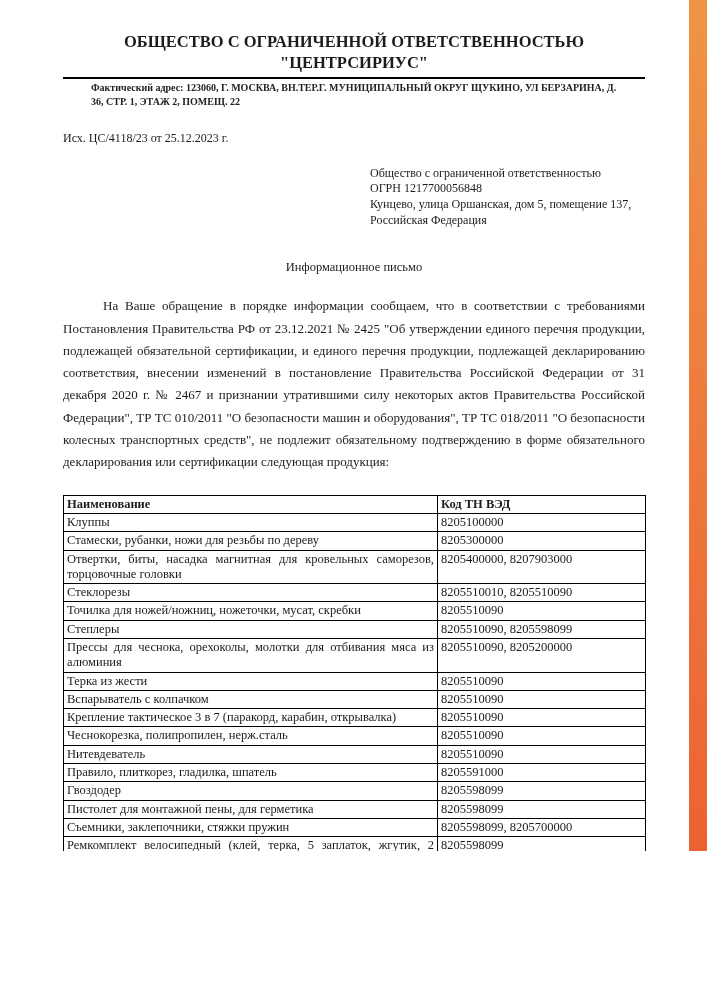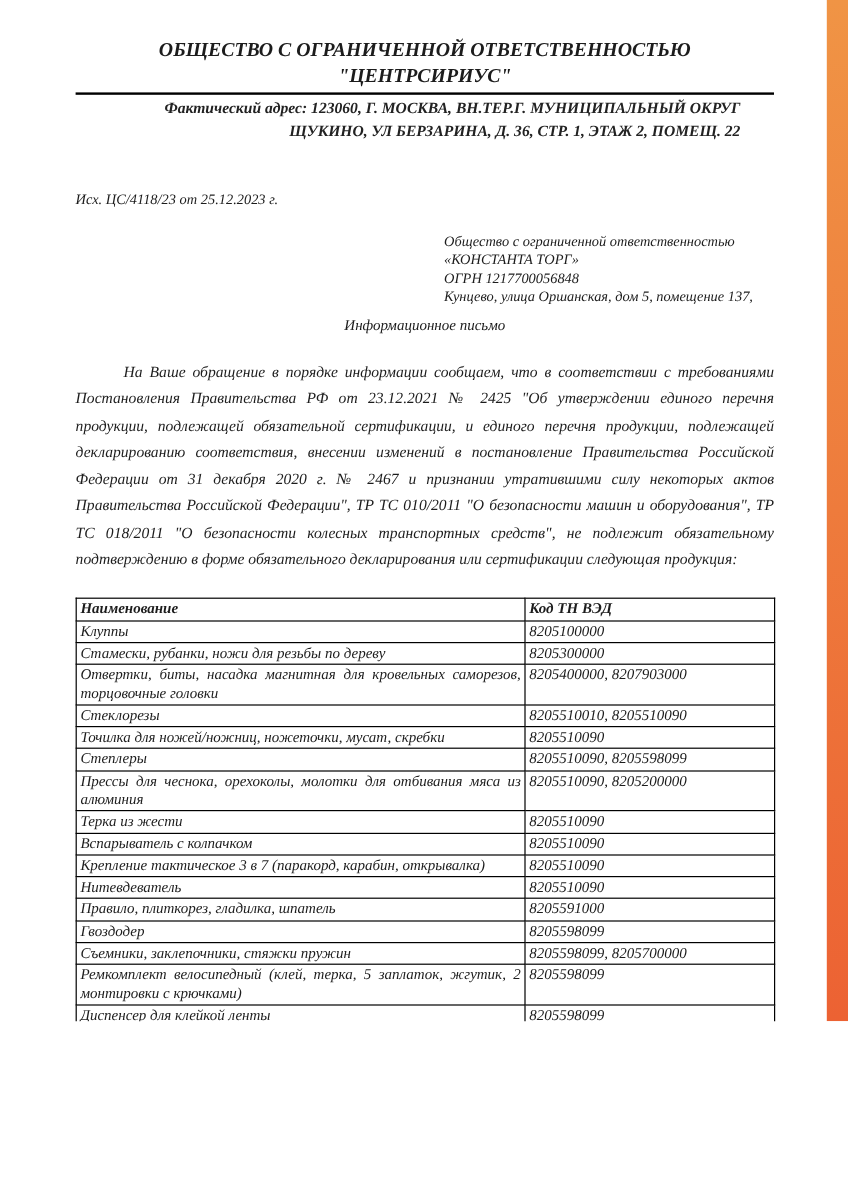--- a/index.html
+++ b/index.html
@@ -4,21 +4,20 @@
 <style>
   html, body { margin: 0; padding: 0; }
   .page {
     position: relative;
     width: 707px;
     height: 851px;
     background: #ffffff;
     font-family: "Liberation Serif", "DejaVu Serif", serif;
     color: #1c1c1c;
     overflow: hidden;
-    font-style: italic;
   }
   .accent-stripe {
     position: absolute;
     top: 0; right: 0;
     width: 18px; height: 100%;
     background: linear-gradient(180deg, #F09445 0%, #EC6233 100%);
   }
   .content {
     position: absolute;
     left: 63px; top: 0;
@@ -31,41 +30,41 @@
     font-size: 16.5px;
     line-height: 1.3;
   }
   .header-rule {
     border: none;
     border-top: 2.5px solid #000;
     margin: 3px 0 0 0;
   }
   .address {
     margin-top: 2px;
-    text-align: right;
-    font-size: 13px;
+    text-align: left;
+    font-size: 10px;
     font-weight: bold;
     line-height: 1.45;
     color: #222;
     padding: 0 28px;
   }
   .ref-line {
-    margin-top: 40px;
+    margin-top: 21px;
     font-size: 12px;
   }
   .recipient {
     margin-left: 307px;
     margin-top: 20px;
     width: 275px;
     font-size: 12px;
     line-height: 1.3;
   }
   .recipient div { white-space: nowrap; }
   .letter-title {
-    margin-top: 8px;
+    margin-top: 32px;
     text-align: center;
     font-size: 12.5px;
   }
   .body-par {
     margin-top: 20px;
     font-size: 13px;
     line-height: 22.3px;
     text-align: justify;
     text-indent: 40px;
   }
@@ -104,23 +103,23 @@
     </div>
 
     <hr class="header-rule">
 
     <div class="address">Фактический адрес: 123060, Г. МОСКВА, ВН.ТЕР.Г. МУНИЦИПАЛЬНЫЙ ОКРУГ ЩУКИНО, УЛ БЕРЗАРИНА, Д. 36, СТР. 1, ЭТАЖ 2, ПОМЕЩ. 22</div>
 
     <div class="ref-line">Исх. ЦС/4118/23 от 25.12.2023 г.</div>
 
     <div class="recipient">
       <div>Общество с ограниченной ответственностью</div>
-      <div>«КОНСТАНТА ТОРГ»</div>
       <div>ОГРН 1217700056848</div>
       <div>Кунцево, улица Оршанская, дом 5, помещение 137,</div>
+      <div>Российская Федерация</div>
     </div>
 
     <div class="letter-title">Информационное письмо</div>
 
     <div class="body-par">На Ваше обращение в порядке информации сообщаем, что в соответствии с требованиями Постановления Правительства РФ от 23.12.2021 № 2425 "Об утверждении единого перечня продукции, подлежащей обязательной сертификации, и единого перечня продукции, подлежащей декларированию соответствия, внесении изменений в постановление Правительства Российской Федерации от 31 декабря 2020 г. № 2467 и признании утратившими силу некоторых актов Правительства Российской Федерации", ТР ТС 010/2011 "О безопасности машин и оборудования", ТР ТС 018/2011 "О безопасности колесных транспортных средств",  не подлежит обязательному подтверждению в форме обязательного декларирования или сертификации следующая продукция:</div>
 
     <table class="products">
       <colgroup>
         <col class="c-name">
         <col class="c-code">
@@ -166,32 +165,40 @@
           </tr>
           <tr>
             <td>Вспарыватель с колпачком</td>
             <td>8205510090</td>
           </tr>
           <tr>
             <td>Крепление тактическое 3 в 7 (паракорд, карабин, открывалка)</td>
             <td>8205510090</td>
           </tr>
           <tr>
+            <td>Чеснокорезка, полипропилен, нерж.сталь</td>
+            <td>8205510090</td>
+          </tr>
+          <tr>
             <td>Нитевдеватель</td>
             <td>8205510090</td>
           </tr>
           <tr>
             <td>Правило, плиткорез, гладилка, шпатель</td>
             <td>8205591000</td>
           </tr>
           <tr>
             <td>Гвоздодер</td>
             <td>8205598099</td>
           </tr>
           <tr>
+            <td>Пистолет для монтажной пены, для герметика</td>
+            <td>8205598099</td>
+          </tr>
+          <tr>
             <td>Съемники, заклепочники, стяжки пружин</td>
             <td>8205598099, 8205700000</td>
           </tr>
           <tr>
             <td>Ремкомплект велосипедный (клей, терка, 5 заплаток, жгутик, 2 монтировки с крючками)</td>
             <td>8205598099</td>
           </tr>
           <tr>
             <td>Диспенсер для клейкой ленты</td>
             <td>8205598099</td>

